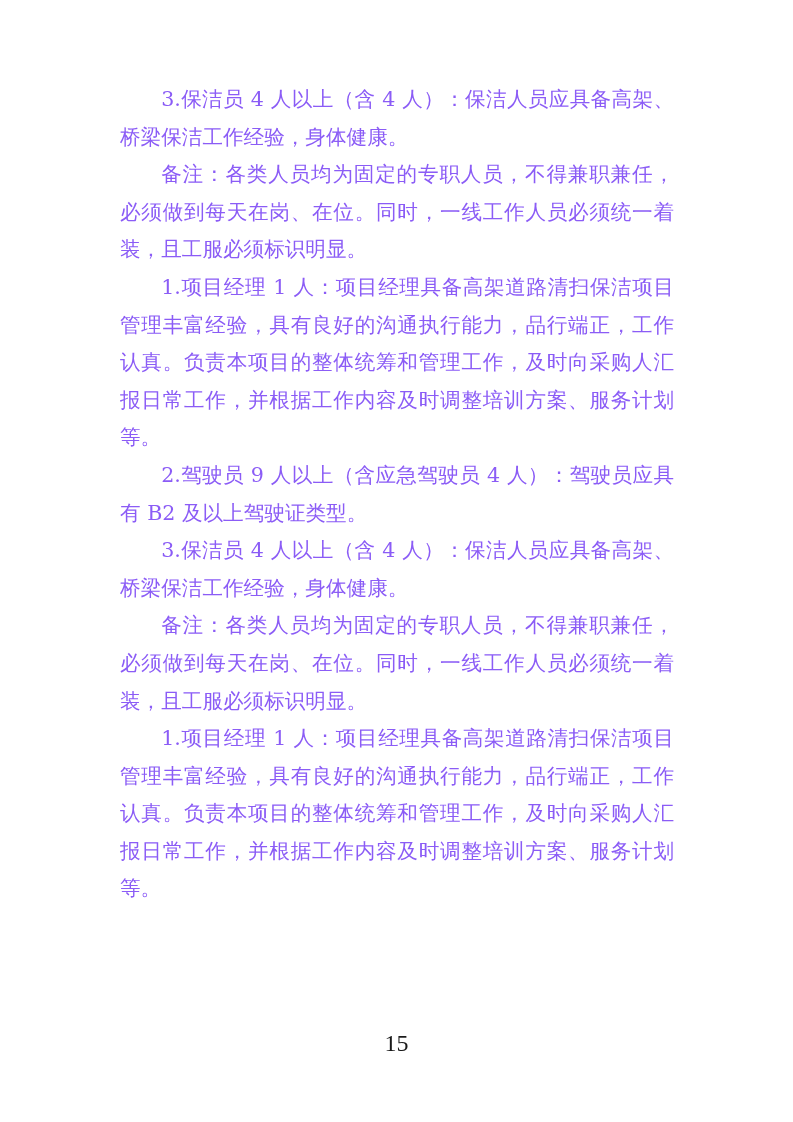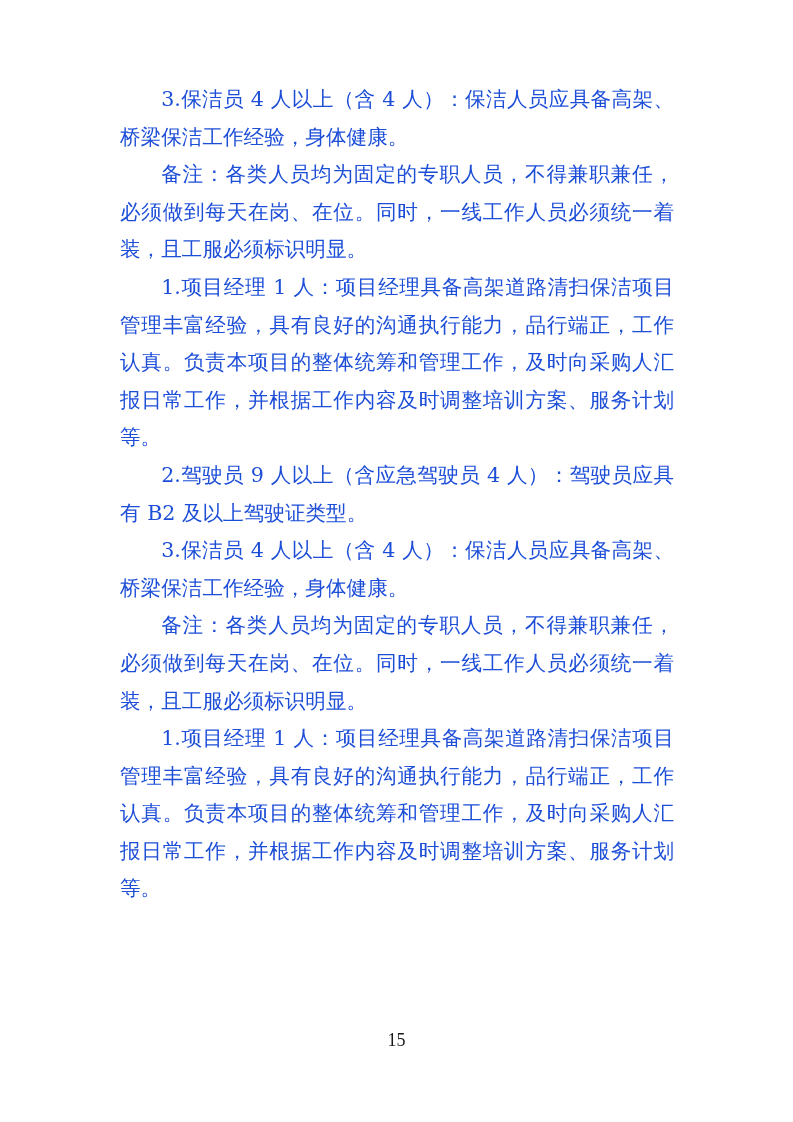--- a/index.html
+++ b/index.html
@@ -1,27 +1,27 @@
 <!DOCTYPE html>
 <html><head>
 <meta charset="utf-8">
 <style>
   html, body { margin: 0; padding: 0; background: #ffffff; }
   body { width: 793px; height: 1122px; position: relative; overflow: hidden; }
   .page { position: absolute; left: 0; top: 0; width: 793px; height: 1122px; background: #ffffff; }
   .content {
     position: absolute; left: 120px; top: 81px; width: 554px;
     font-family: "DejaVu Serif", "Liberation Serif", serif;
-    font-size: 20.6px; line-height: 37.6px; color: #1d4ed8;
+    font-size: 20.6px; line-height: 37.6px; color: #8b5cf6;
     text-align: justify; text-justify: inter-ideograph;
   }
   .para { margin: 0; text-indent: 2em; }
   .page-number {
     position: absolute; top: 1030px; left: 0; width: 793px; text-align: center;
-    font-family: "Liberation Serif", "DejaVu Serif", serif; font-size: 18px; color: #1a1a1a;
+    font-family: "Liberation Serif", "DejaVu Serif", serif; font-size: 24px; color: #1a1a1a;
   }
 </style>
 </head>
 <body>
 
 <div class="page">
   <div class="content">
     <p class="para">3.保洁员 4 人以上（含 4 人）：保洁人员应具备高架、桥梁保洁工作经验，身体健康。</p>
     <p class="para">备注：各类人员均为固定的专职人员，不得兼职兼任，必须做到每天在岗、在位。同时，一线工作人员必须统一着装，且工服必须标识明显。</p>
     <p class="para">1.项目经理 1 人：项目经理具备高架道路清扫保洁项目管理丰富经验，具有良好的沟通执行能力，品行端正，工作认真。负责本项目的整体统筹和管理工作，及时向采购人汇报日常工作，并根据工作内容及时调整培训方案、服务计划等。</p>

